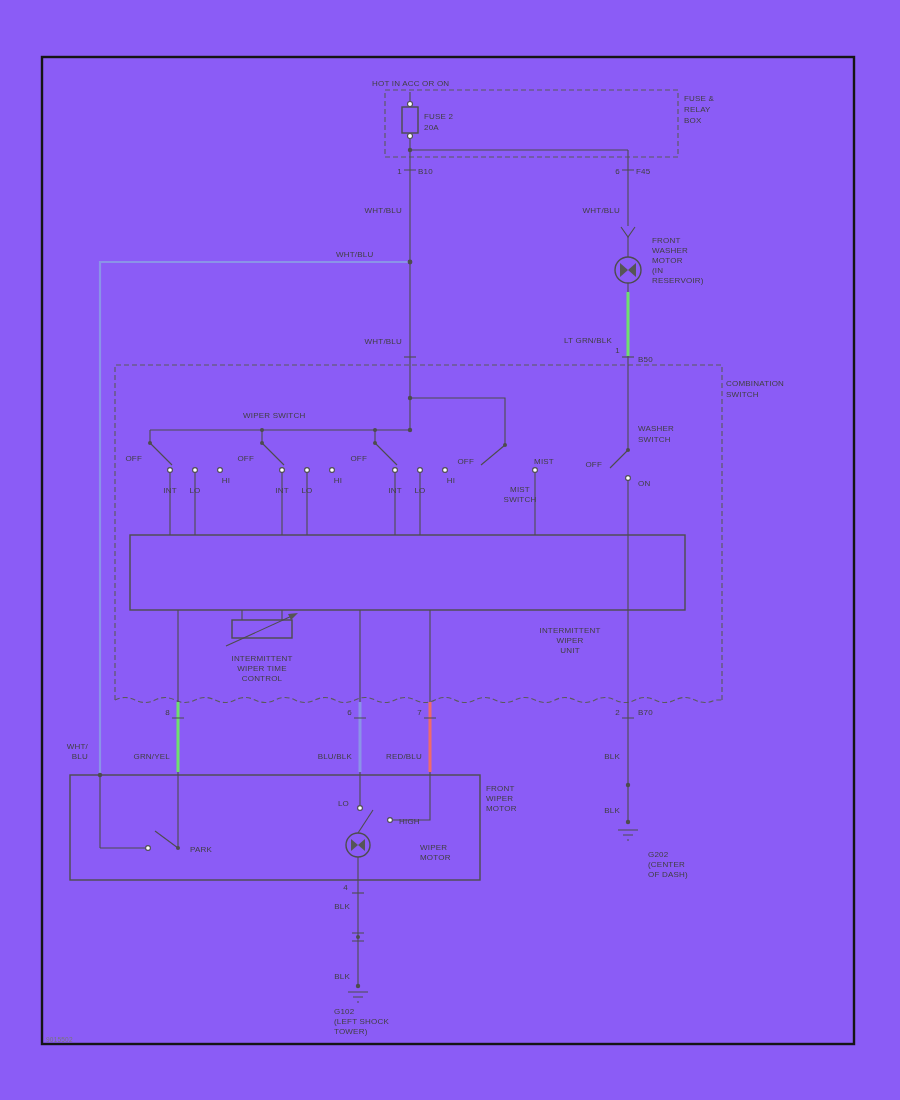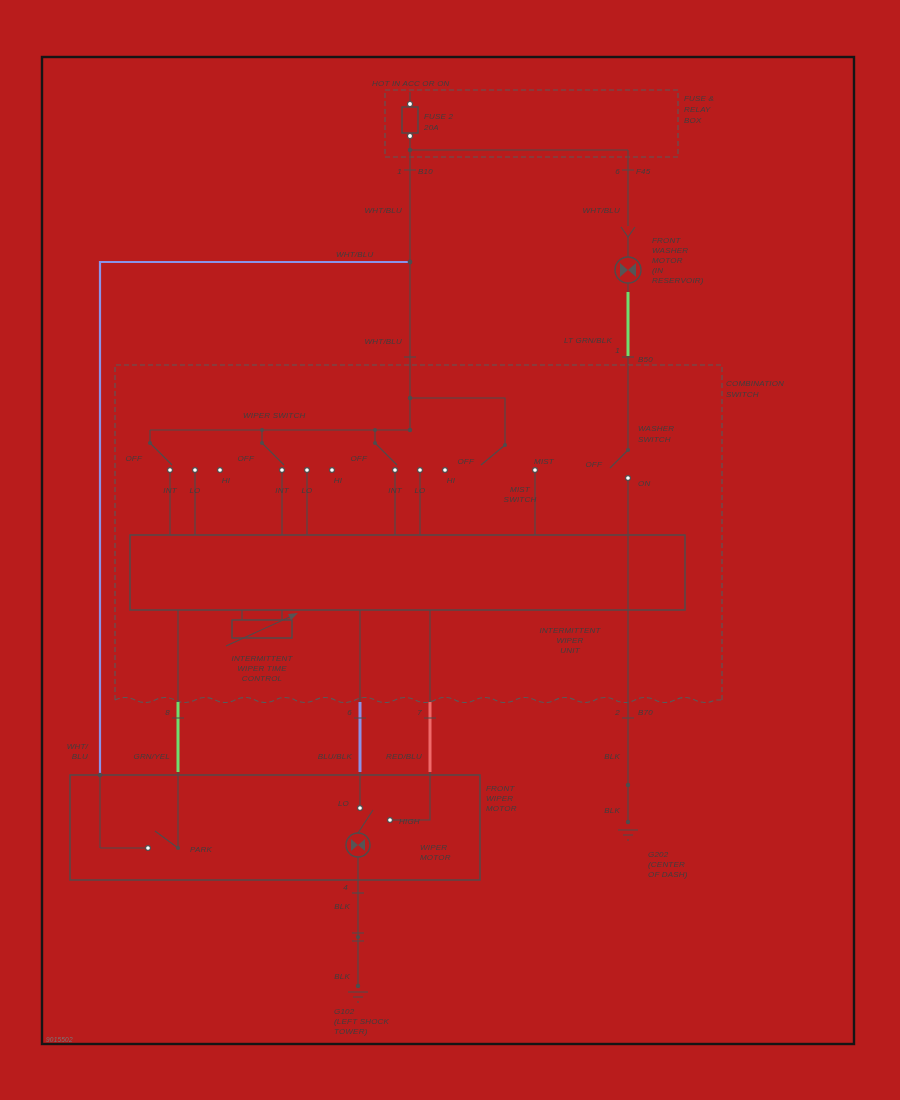--- a/index.html
+++ b/index.html
@@ -1,16 +1,16 @@
 <!DOCTYPE html>
 <html><head>
 <meta charset="utf-8">
 <style>
   html,body{margin:0;padding:0;background:#fff;}
-  .canvas{position:relative;width:900px;height:1100px;background:#b91c1c;overflow:hidden;font-style:italic;}
+  .canvas{position:relative;width:900px;height:1100px;background:#8b5cf6;overflow:hidden;}
   svg{position:absolute;left:0;top:0;}
   text{font-family:"Liberation Sans","DejaVu Sans",sans-serif;font-size:8px;fill:#3f3f3f;letter-spacing:.2px;}
   .tiny{font-size:6.5px;fill:#777;}
   .wire{stroke:#4d4d4d;stroke-width:1.1;fill:none;}
   .comp{stroke:#4d4d4d;stroke-width:1.4;fill:none;}
   .dash{stroke:#5a5a5a;stroke-width:1.1;fill:none;stroke-dasharray:5 3;}
   .dot{fill:#4d4d4d;stroke:none;}
   .term{fill:#fff;stroke:#4d4d4d;stroke-width:1.1;}
   .blob{fill:#555;stroke:none;}
 </style>

